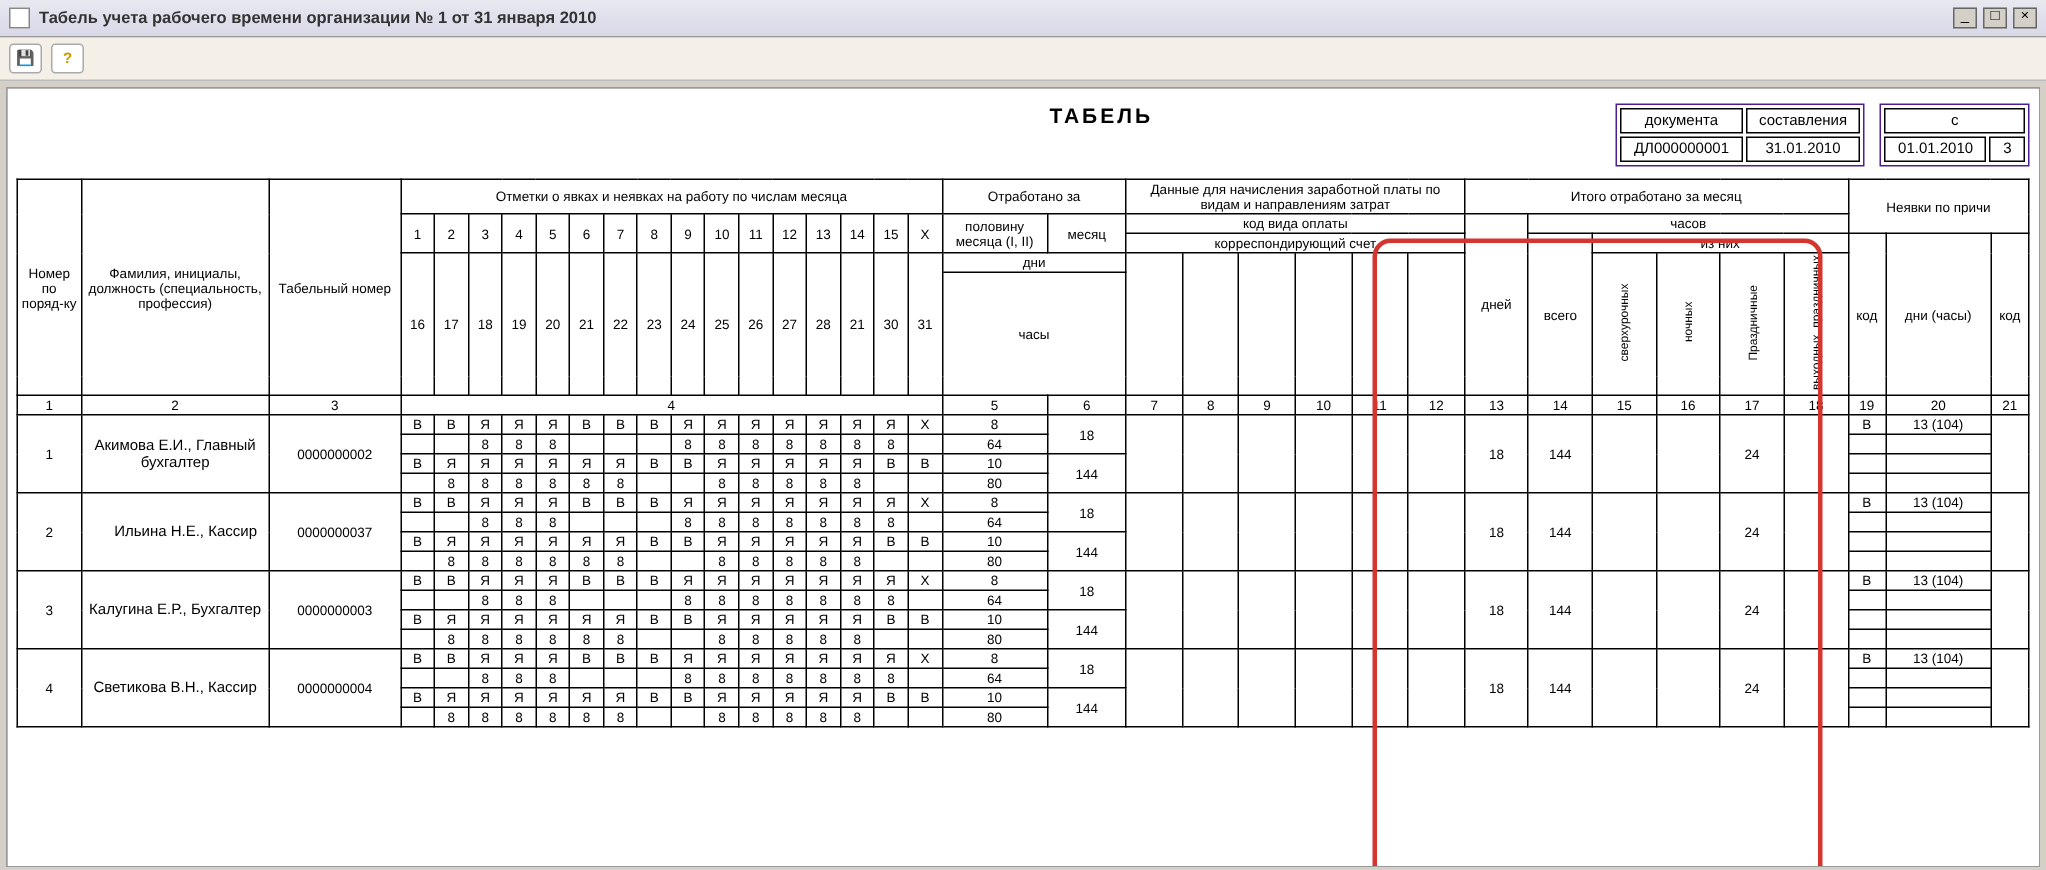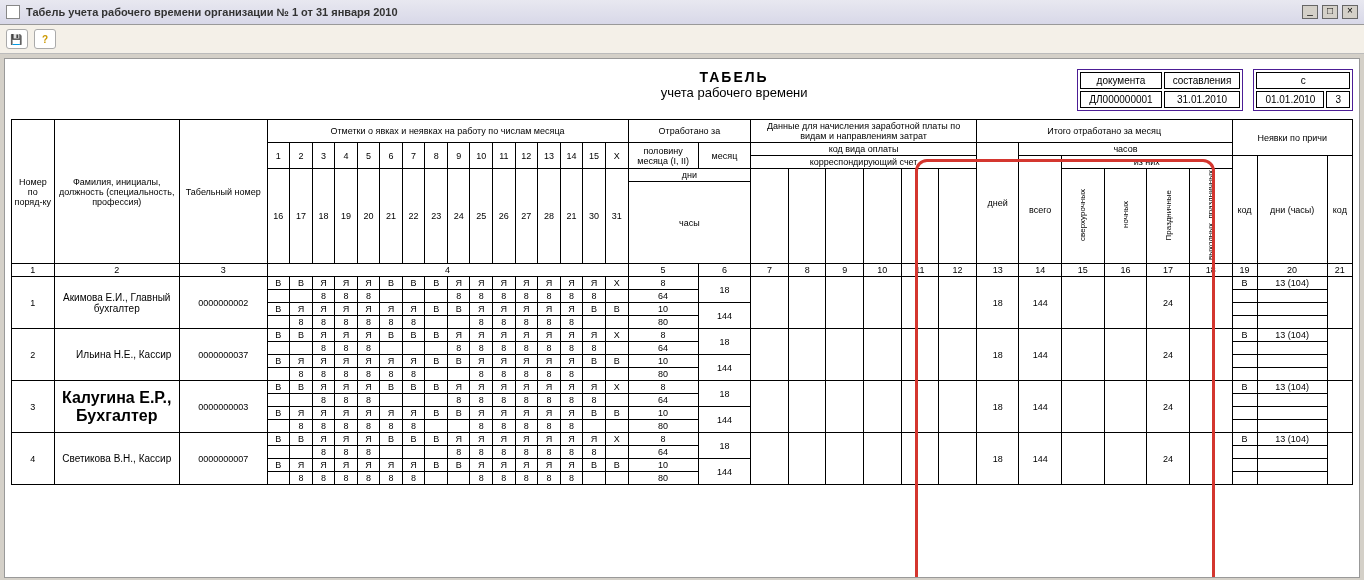--- a/index.html
+++ b/index.html
@@ -59,21 +59,20 @@
       <span style="color:#c90;font-weight:bold">?</span>
     </div>
 </div>
 
 <div class="page" id="page">
 
   <div class="header-row">
     <div style="width:380px"></div>
     <div class="title-block">
       <div class="t1">ТАБЕЛЬ</div>
-      <div class="t2">учета  рабочего времени</div>
     </div>
     <div class="info-boxes">
       <table class="infobox2">
           <tbody>
             <tr>
         <td>документа</td>
         <td>составления</td>
       </tr>
             <tr>
         <td>ДЛ000000001</td>
@@ -433,21 +432,21 @@
           <td>8</td>
           <td>8</td>
           <td></td>
           <td></td>
           <td>80</td>
           <td></td>
           <td></td>
         </tr>
         <tr>
           <td rowspan="4">3</td>
-          <td rowspan="4" style="font-size: 16px; font-weight: bold;">Калугина Е.Р., Бухгалтер</td>
+          <td rowspan="4" style="font-size: 10px;">Калугина Е.Р., Бухгалтер</td>
           <td rowspan="4">0000000003</td>
           <td>В</td>
           <td>В</td>
           <td>Я</td>
           <td>Я</td>
           <td>Я</td>
           <td>В</td>
           <td>В</td>
           <td>В</td>
           <td>Я</td>
@@ -536,21 +535,21 @@
           <td>8</td>
           <td></td>
           <td></td>
           <td>80</td>
           <td></td>
           <td></td>
         </tr>
         <tr>
           <td rowspan="4">4</td>
           <td rowspan="4" style="font-size: 10px;">Светикова В.Н., Кассир</td>
-          <td rowspan="4">0000000007</td>
+          <td rowspan="4">0000000004</td>
           <td>В</td>
           <td>В</td>
           <td>Я</td>
           <td>Я</td>
           <td>Я</td>
           <td>В</td>
           <td>В</td>
           <td>В</td>
           <td>Я</td>
           <td>Я</td>

